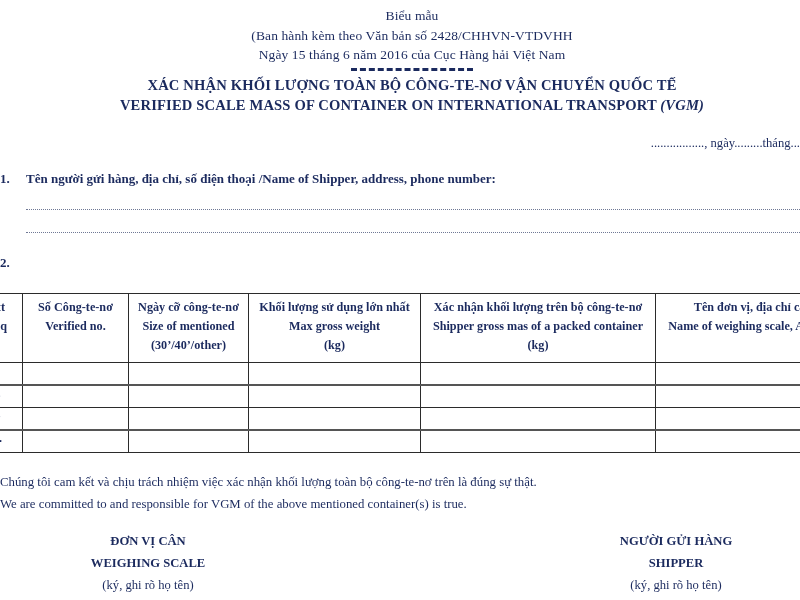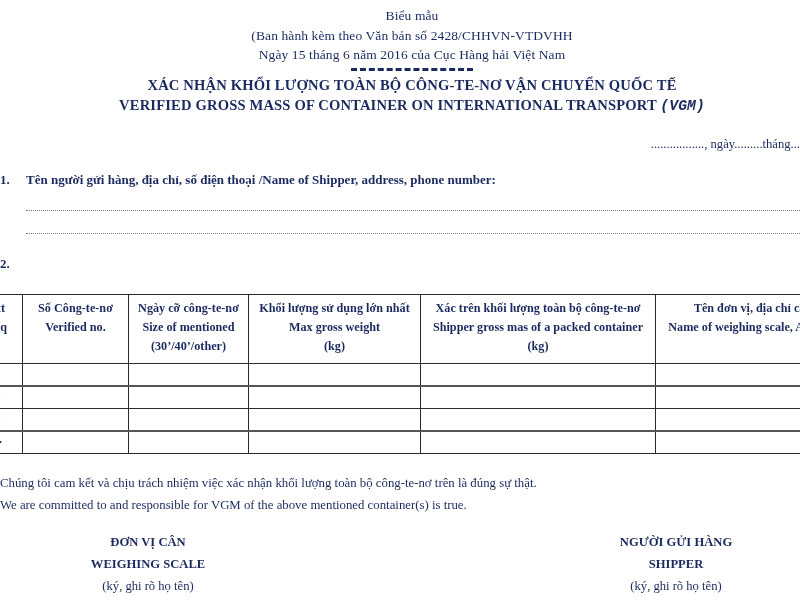--- a/index.html
+++ b/index.html
@@ -46,21 +46,21 @@
 
   
   .doc-title {
     font-weight: bold;
     font-size: 14.6px;
     line-height: 1.42;
     letter-spacing: 0.15px;
     padding-top: 2px;
   }
   .doc-title .t-line { display: block; white-space: nowrap; }
-  .doc-title .vgm { font-style: italic; font-family: Liberation Mono, monospace; }
+  .doc-title .vgm { font-style: italic; }
 
   
   .date-line {
     margin-top: 20px;
     padding-right: 2px;
     text-align: right;
     font-size: 12.6px;
     white-space: nowrap;
   }
 
@@ -161,21 +161,21 @@
   <div class="masthead center">
     <span class="m-line">Biểu mẫu</span>
     <span class="m-line">(Ban hành kèm theo Văn bản số 2428/CHHVN-VTDVHH</span>
     <span class="m-line">Ngày 15 tháng 6  năm 2016 của Cục Hàng hải Việt Nam</span>
   </div>
 
   <div class="rule-dashes"></div>
 
   <div class="doc-title center">
     <span class="t-line">XÁC NHẬN KHỐI LƯỢNG TOÀN BỘ CÔNG-TE-NƠ VẬN CHUYỂN QUỐC TẾ</span>
-    <span class="t-line"><span>VERIFIED GROSS MASS OF CONTAINER ON INTERNATIONAL TRANSPORT </span><span class="vgm">(VGM)</span></span>
+    <span class="t-line"><span>VERIFIED SCALE MASS OF CONTAINER ON INTERNATIONAL TRANSPORT </span><span class="vgm">(VGM)</span></span>
   </div>
 
   <div class="date-line">................., ngày.........tháng.........năm 2</div>
 
   <div class="section">
     <span class="num">1.</span>
     <span class="sec-text">Tên người gửi hàng, địa chỉ, số điện thoại /Name of Shipper, address, phone number:</span>
   </div>
   <div class="dotted-fill dot-1"></div>
   <div class="dotted-fill dot-2"></div>
@@ -208,21 +208,21 @@
             <span class="h-line">Ngày cỡ công-te-nơ</span>
             <span class="h-line">Size of mentioned</span>
             <span class="h-line">(30’/40’/other)</span>
           </th>
           <th>
             <span class="h-line">Khối lượng sử dụng lớn nhất</span>
             <span class="h-line">Max gross weight</span>
             <span class="h-line">(kg)</span>
           </th>
           <th>
-            <span class="h-line">Xác trên khối lượng toàn bộ công-te-nơ</span>
+            <span class="h-line">Xác nhận khối lượng trên bộ công-te-nơ</span>
             <span class="h-line">Shipper gross mas of a packed container</span>
             <span class="h-line">(kg)</span>
           </th>
           <th>
             <span class="h-line">Tên đơn vị, địa chỉ cân</span>
             <span class="h-line">Name of weighing scale, Address</span>
           </th>
         </tr>
       </thead>
       <tbody>

